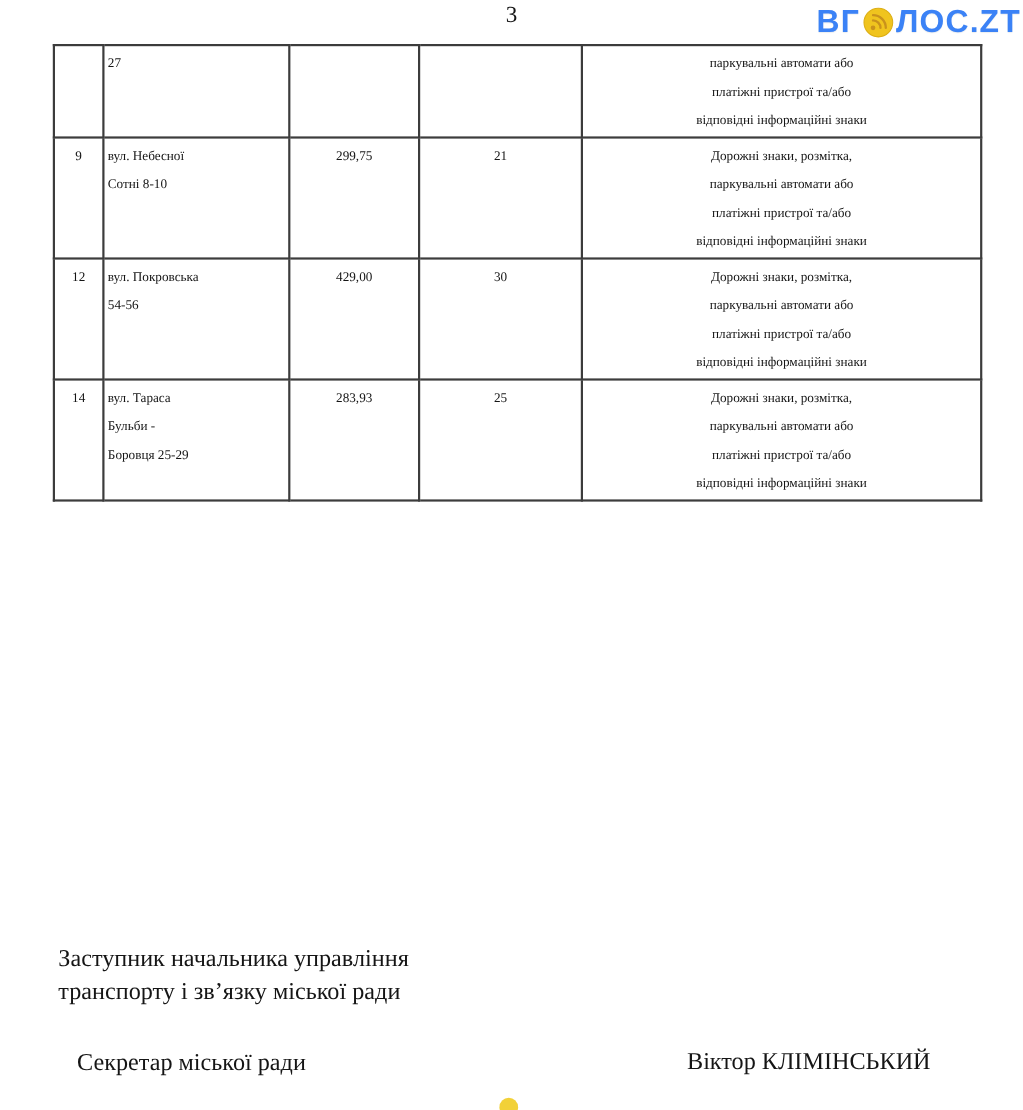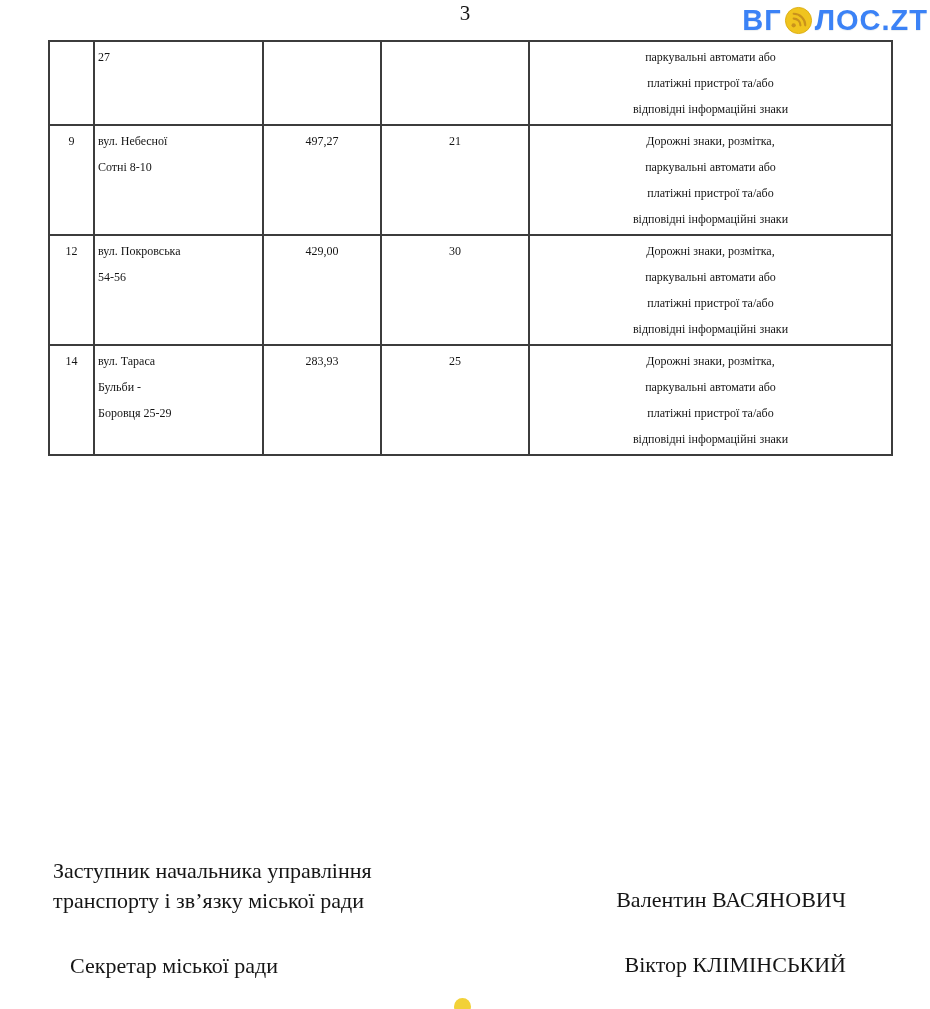--- a/index.html
+++ b/index.html
@@ -96,21 +96,21 @@
         <td class="c-area"></td>
         <td class="c-count"></td>
         <td class="c-desc">паркувальні автомати або
 платіжні пристрої та/або
 відповідні інформаційні знаки</td>
       </tr>
       <tr class="full-row">
         <td class="c-num">9</td>
         <td class="c-street">вул. Небесної
 Сотні 8-10</td>
-        <td class="c-area">497,27</td>
+        <td class="c-area">299,75</td>
         <td class="c-count">21</td>
         <td class="c-desc">Дорожні знаки, розмітка,
 паркувальні автомати або
 платіжні пристрої та/або
 відповідні інформаційні знаки</td>
       </tr>
       <tr class="full-row">
         <td class="c-num">12</td>
         <td class="c-street">вул. Покровська
 54-56</td>
@@ -132,21 +132,20 @@
 паркувальні автомати або
 платіжні пристрої та/або
 відповідні інформаційні знаки</td>
       </tr>
     </tbody>
   </table>
 
   <div class="sig sig-1">
     <div class="sig-title">Заступник начальника управління
 транспорту і зв’язку міської ради</div>
-    <div class="sig-name">Валентин ВАСЯНОВИЧ</div>
   </div>
 
   <div class="sig sig-2">
     <div class="sig-title">Секретар міської ради</div>
     <div class="sig-name">Віктор КЛІМІНСЬКИЙ</div>
   </div>
 
   <div class="wm-dot"></div>
 
 </div>

